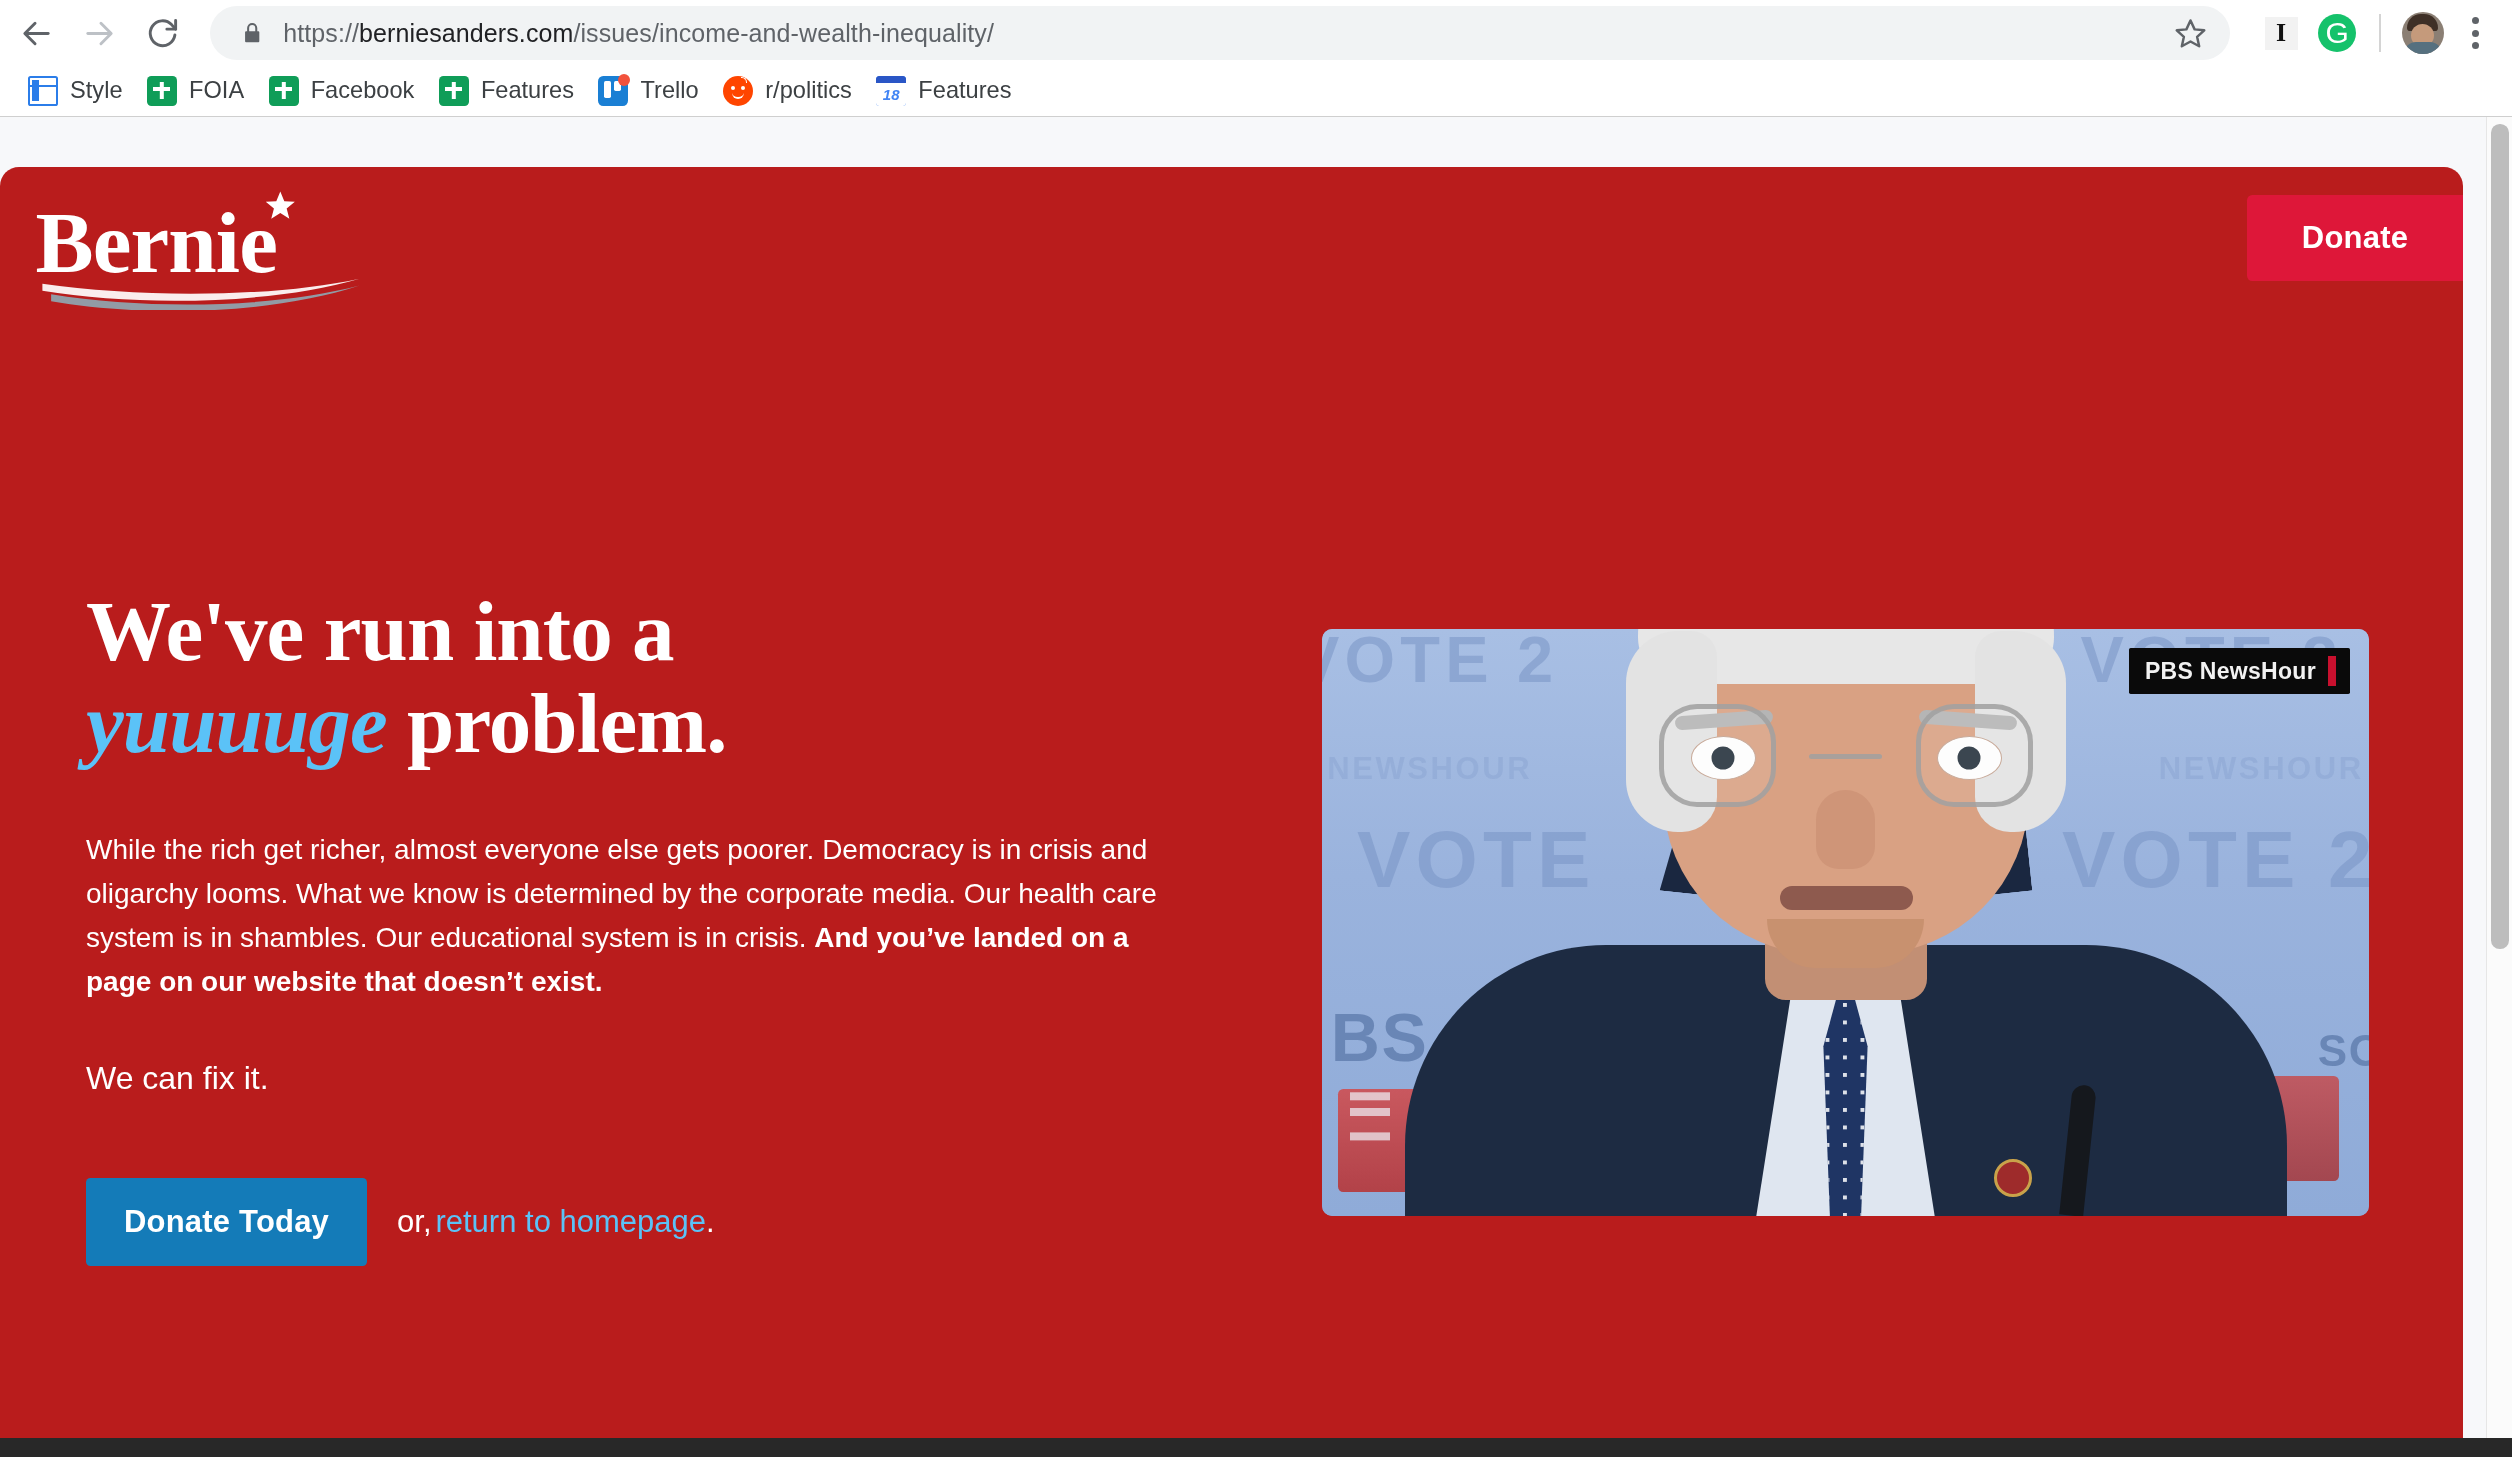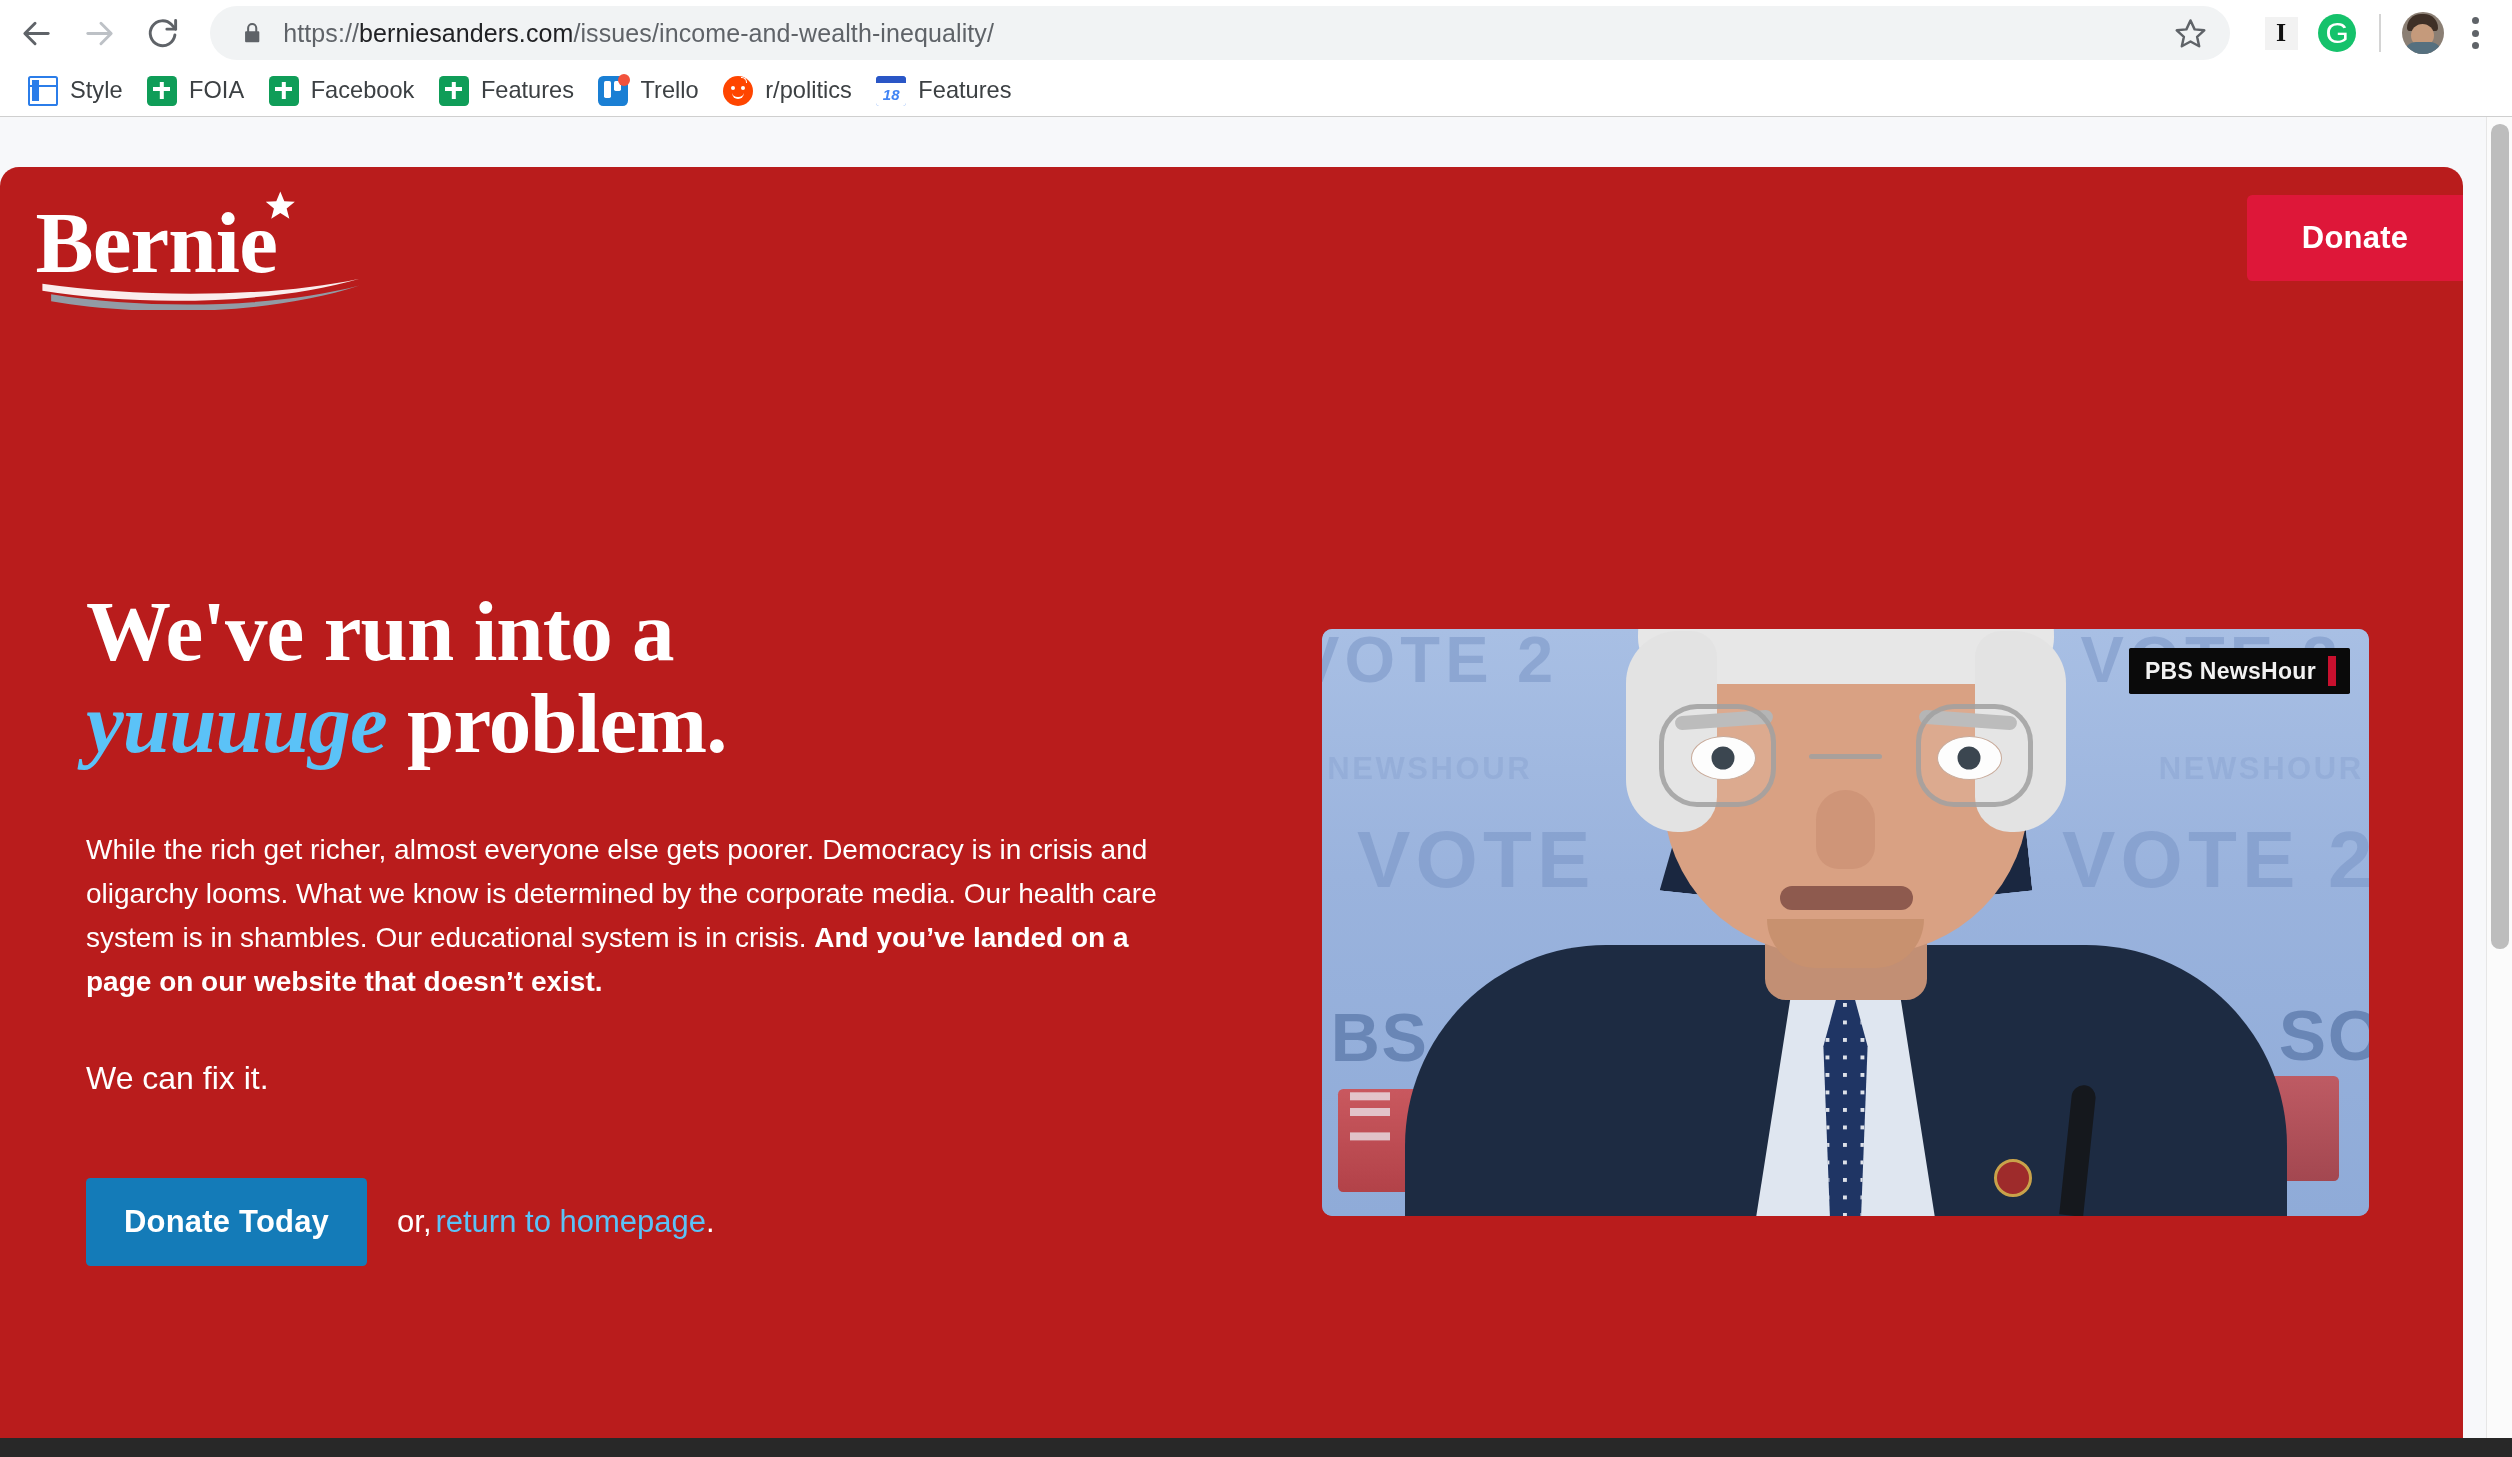--- a/index.html
+++ b/index.html
@@ -329,21 +329,21 @@
   .vt-5 { top: 122px; left: 5.2px; font-size: 31px; letter-spacing: 2.6px; opacity: 0.5; }
   .vt-6 { top: 122px; right: 5.2px; font-size: 31px; letter-spacing: 2.6px; opacity: 0.5; }
   .pbs-left {
     position: absolute; left: 8.7px; bottom: 140px;
     font-size: 68px; font-weight: bold;
     color: rgba(70,100,152,0.55);
     letter-spacing: 1.7px;
   }
   .pbs-right {
     position: absolute; right: -15.7px; bottom: 140px;
-    font-size: 71px; font-weight: bold;
+    font-size: 44px; font-weight: bold;
     color: rgba(70,100,152,0.55);
     letter-spacing: 1.7px;
   }
   .red-blob {
     position: absolute; left: 15.7px; bottom: 24.4px;
     width: 82px; height: 103px;
     background: linear-gradient(180deg,#d34a4a,#b93030);
     opacity: 0.85;
     border-radius: 5.2px;
   }

